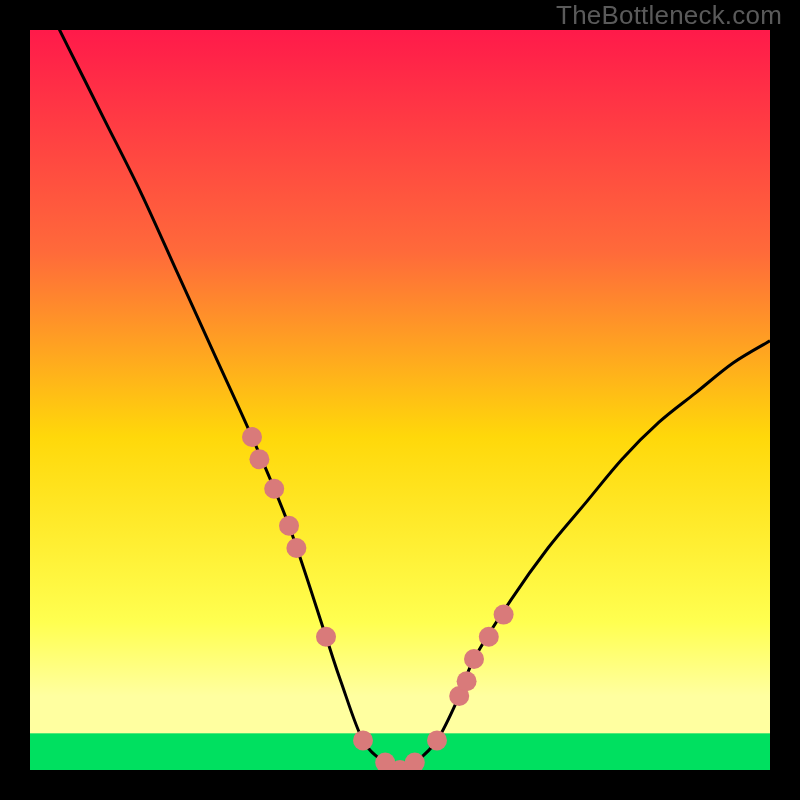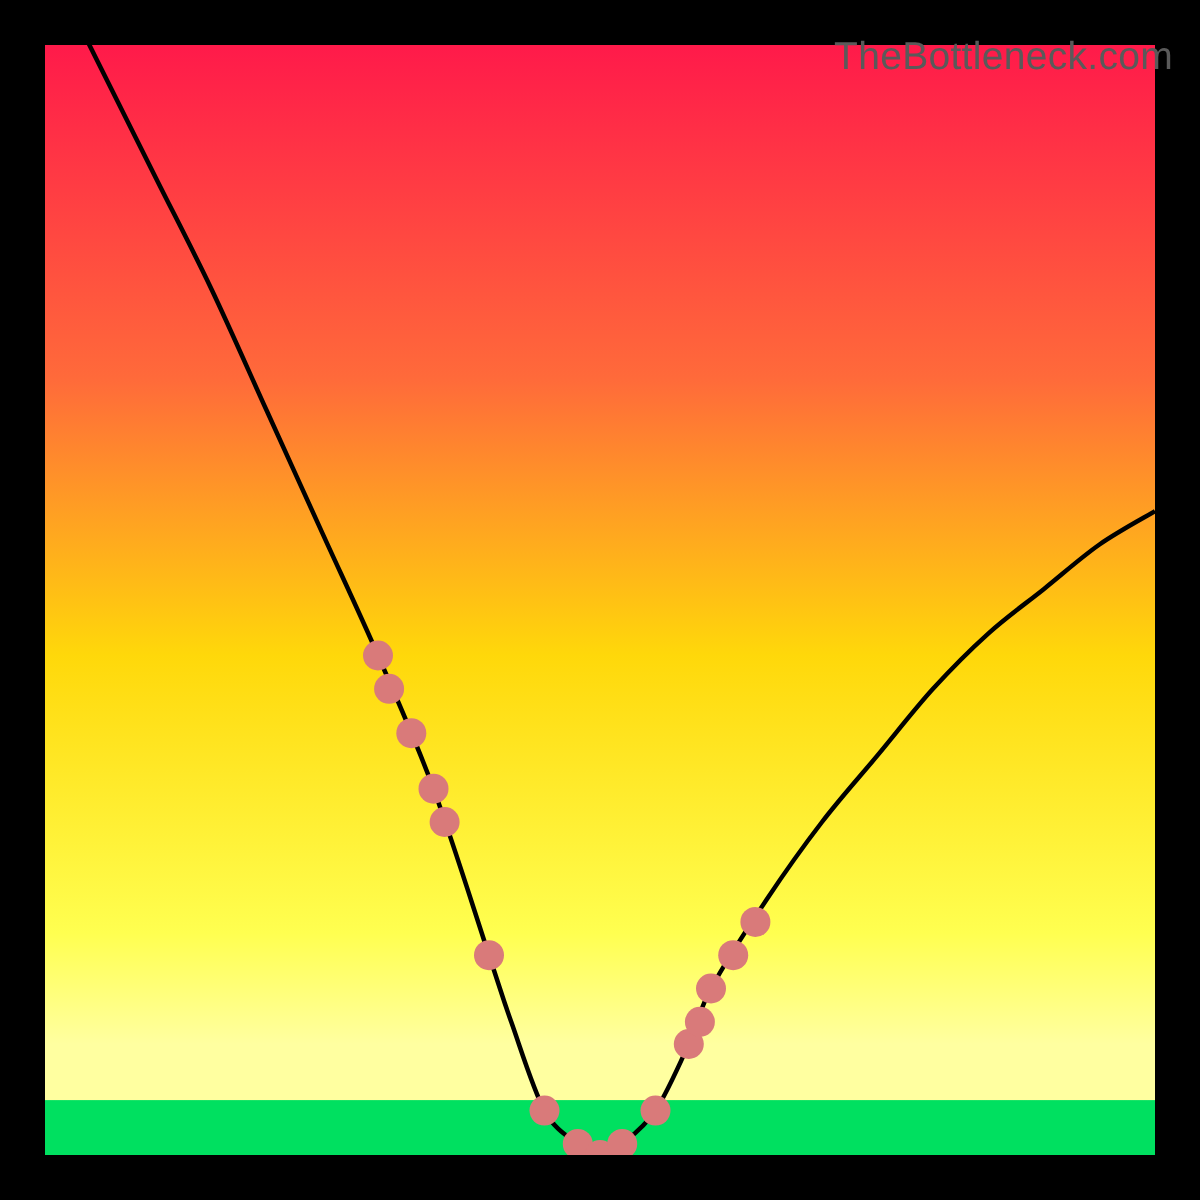--- a/index.html
+++ b/index.html
@@ -12,21 +12,21 @@
   }
   .plot-container {
     position: absolute;
     left: 30px;
     top: 30px;
     width: 740px;
     height: 740px;
   }
   .watermark {
     position: absolute;
-    top: 22px;
+    top: 0;
     right: 18px;
     font-family: Arial, Helvetica, sans-serif;
     font-size: 26px;
     font-weight: 500;
     color: #5a5a5a;
     letter-spacing: 0.2px;
   }
 </style>
 </head>
 <body>

